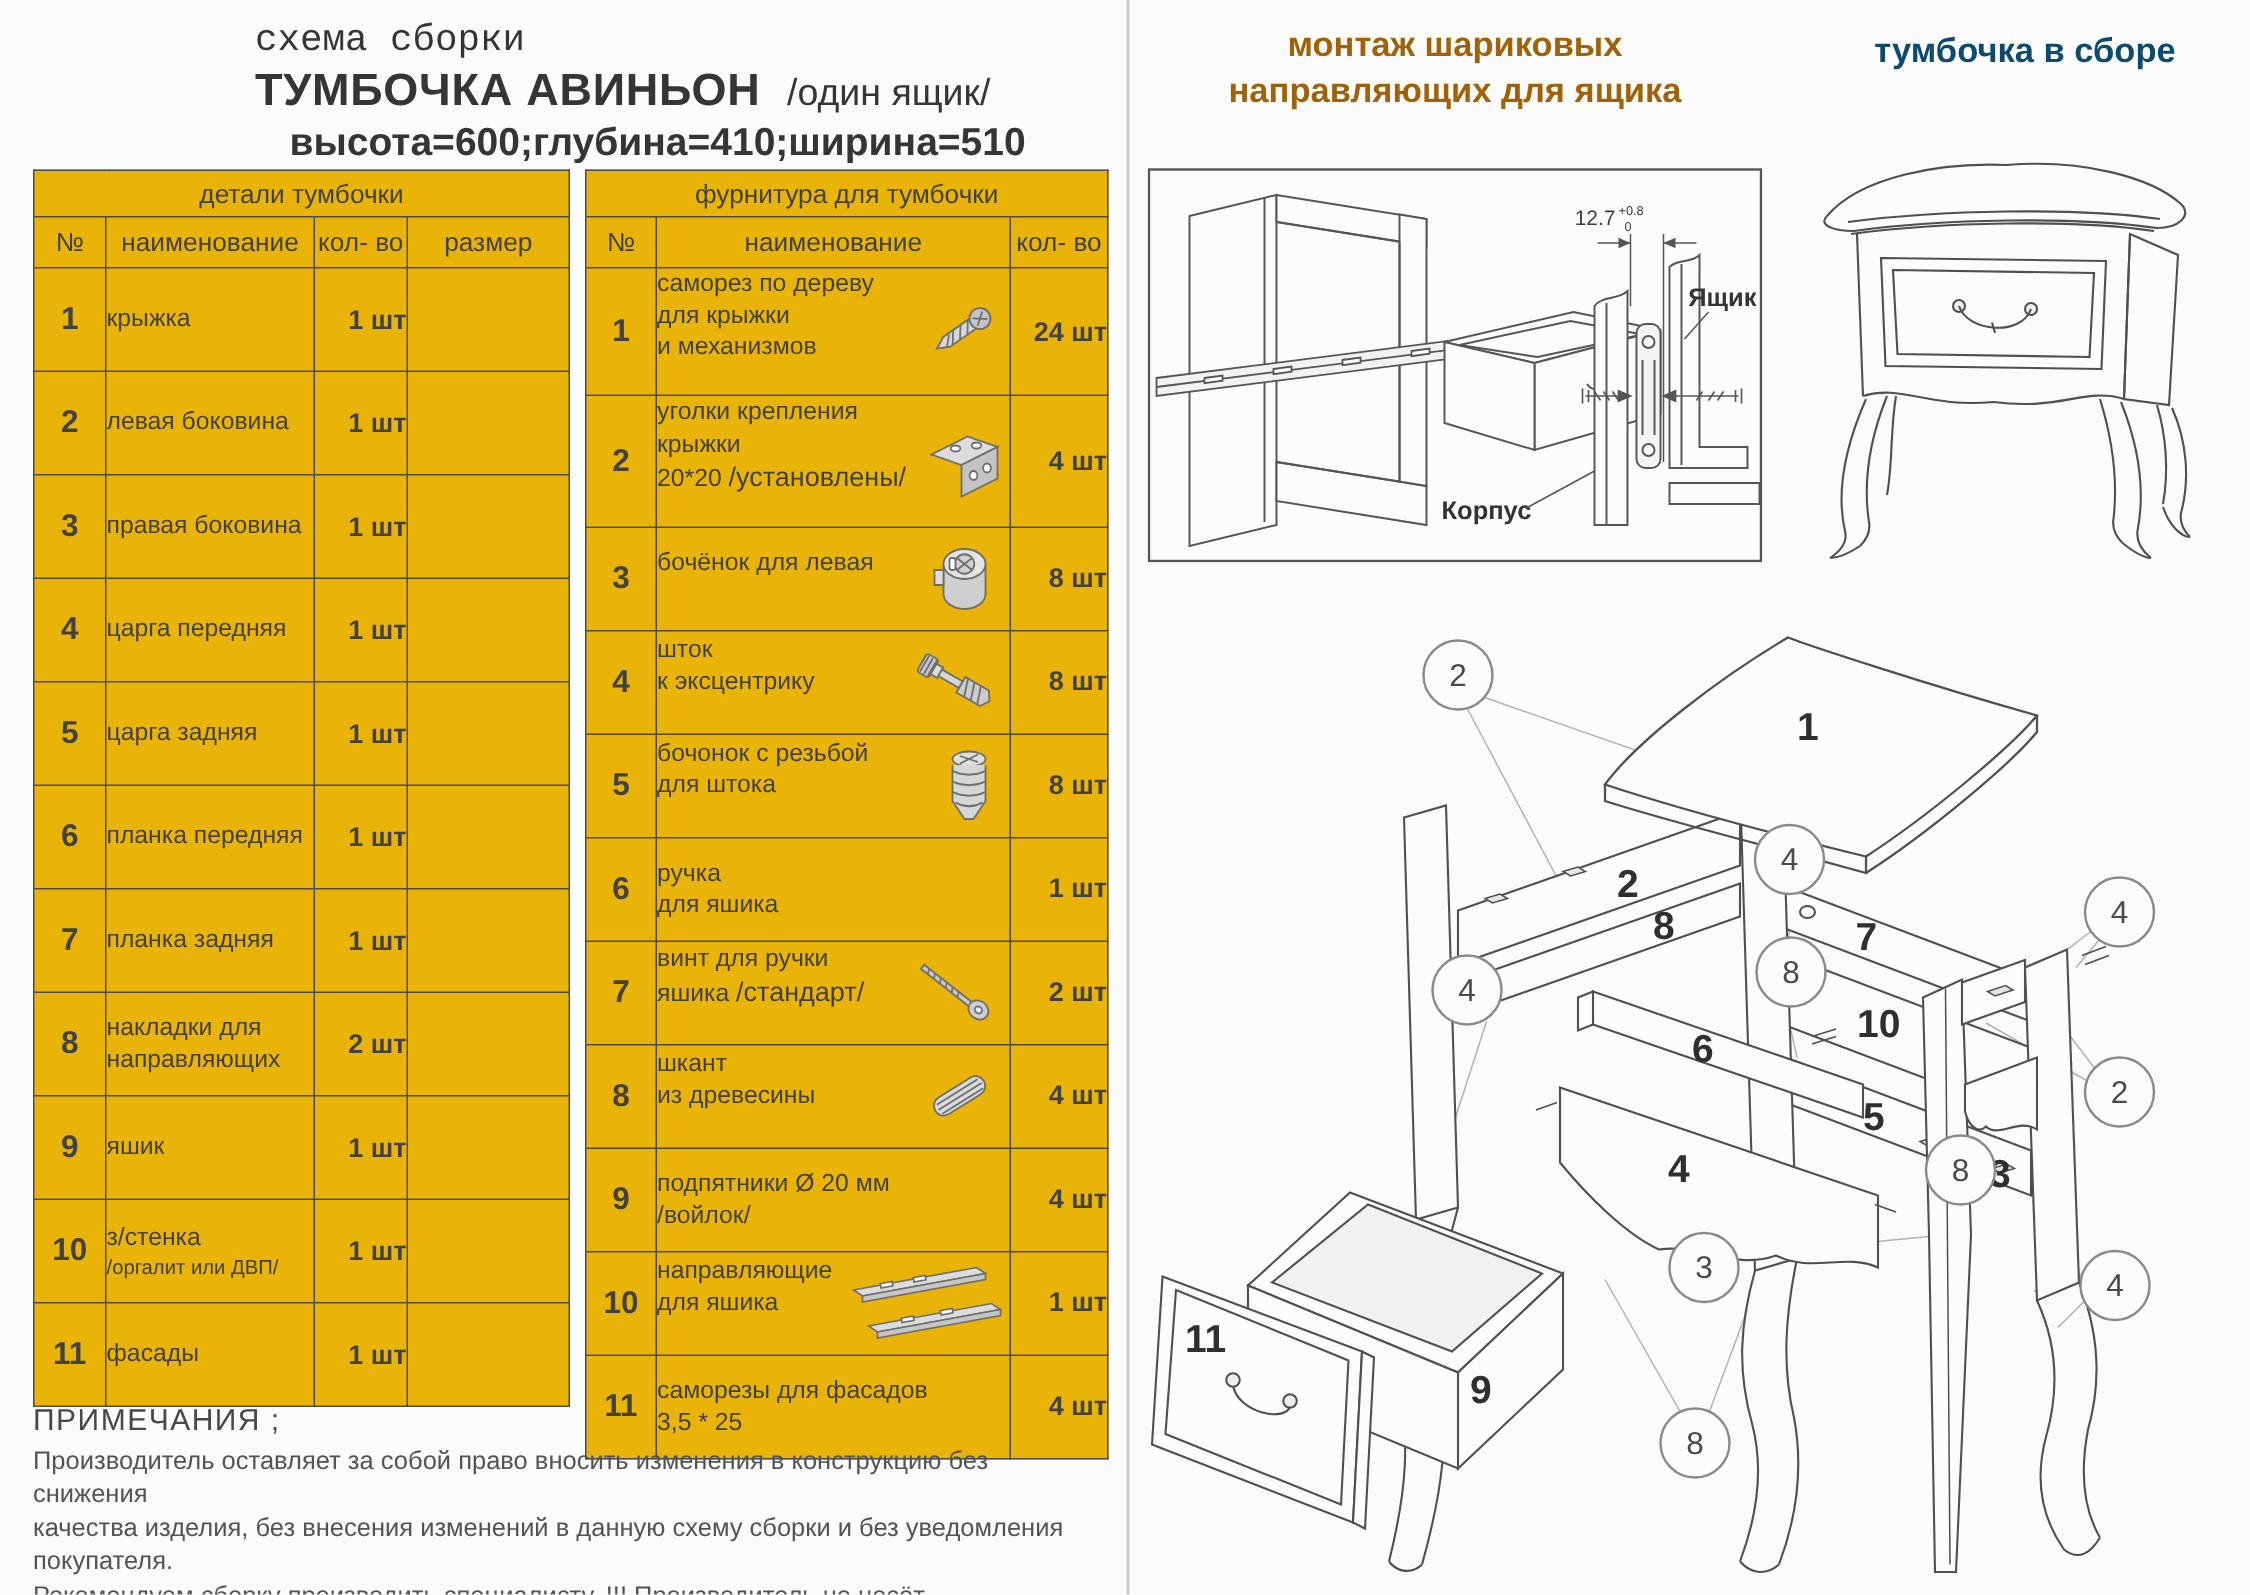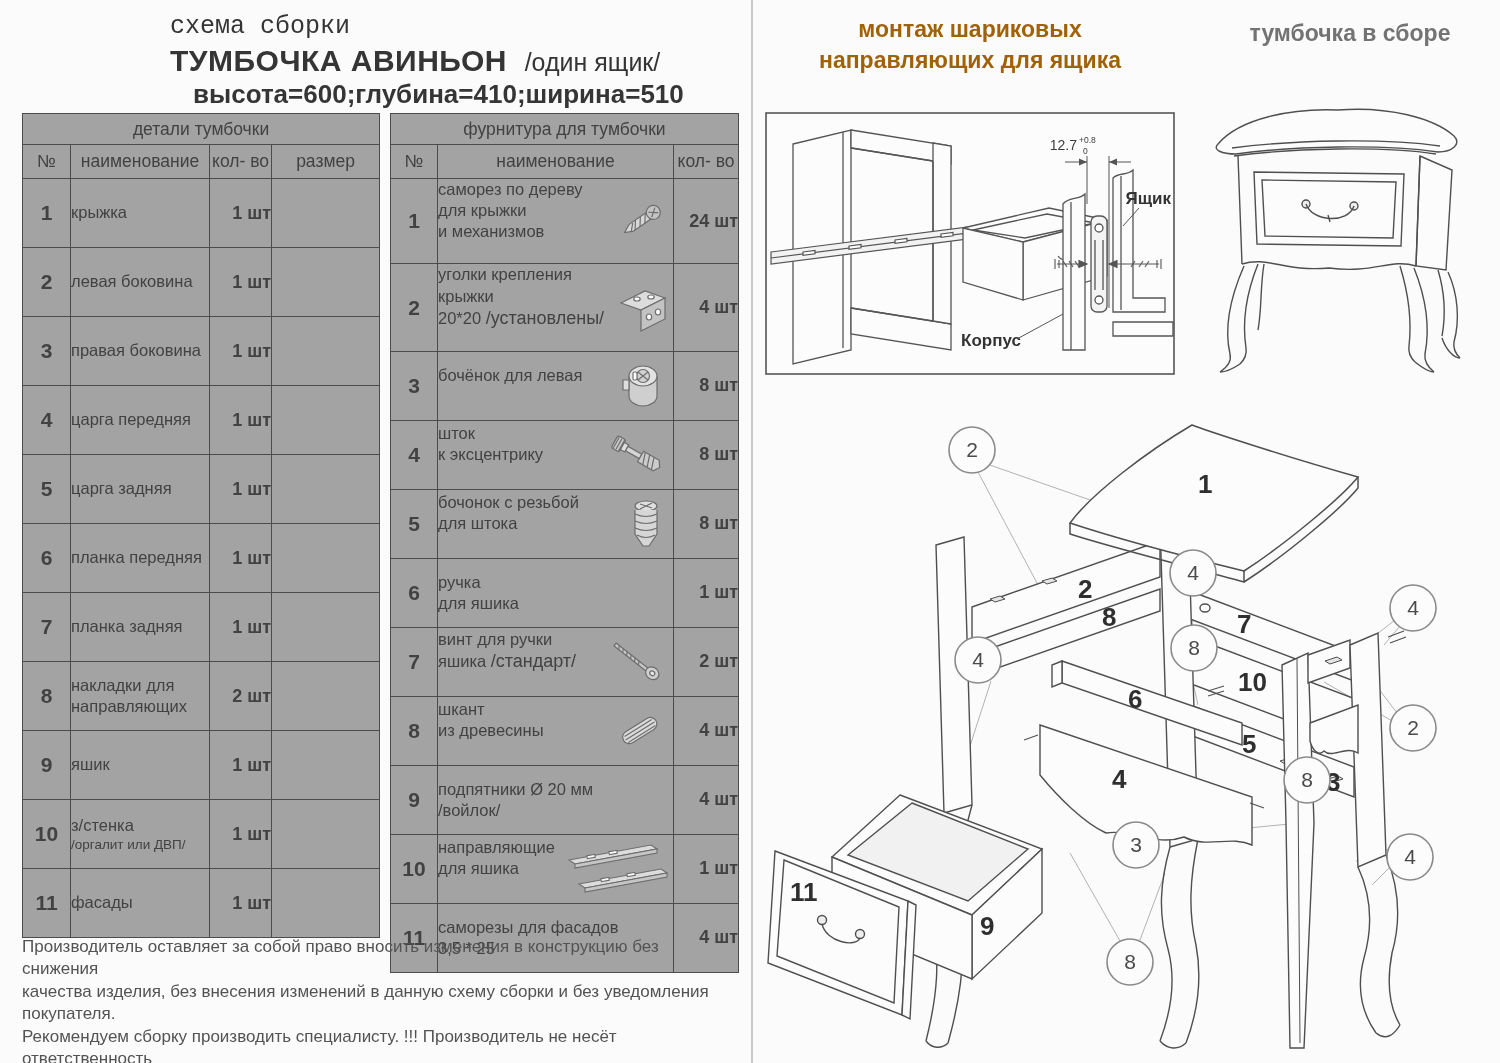--- a/index.html
+++ b/index.html
@@ -9,39 +9,39 @@
     font-family:"Liberation Sans", sans-serif;
   }
   .abs{position:absolute;}
   
   .main-title{left:170px;top:12px;line-height:1.22;color:#353535;}
   .mt1{font-size:25px;font-weight:500;font-family:Liberation Mono, monospace;}
   .mt2{font-size:30px;font-weight:700;letter-spacing:.5px;}
   .mt2 .sub{font-size:25px;font-weight:500;letter-spacing:0;}
   .mt3{font-size:26px;font-weight:700;margin-left:23px;}
   
-  table.tbl{border-collapse:collapse;table-layout:fixed;background:#a3a3a3;}
+  table.tbl{border-collapse:collapse;table-layout:fixed;background:#eab308;}
   .tbl td,.tbl th{border:1.6px solid #4c4c4c;padding:0;vertical-align:middle;color:#424242;}
   .tbl .ttl{height:30px;font-size:17.5px;font-weight:400;text-align:center;}
   .tbl .hdr{height:33px;font-size:17.5px;font-weight:400;text-align:center;}
   .tbl .r{height:69px;}
   .c-num{text-align:center;font-size:21px;font-weight:700;color:#333;}
   .c-name{font-size:16.5px;padding:2px 4px 2px 11px;white-space:pre-line;line-height:1.28;position:relative;}
   .c-qty{text-align:right;font-size:18px;font-weight:bold;}
   .note{font-size:18px;}
   .subnote{display:block;font-size:13.5px;}
   .hico{position:absolute;right:4px;top:50%;transform:translateY(-50%);}
   
   .notes{left:22px;top:936px;width:710px;color:#4c4c4c;}
   .notes h4{margin:0 0 4px 0;font-size:20px;font-weight:500;letter-spacing:1px;color:#474747;}
   .notes p{margin:0;font-size:17px;line-height:1.32;white-space:pre-line;font-weight:400;color:#535353;}
   
   .vdivider{left:751px;top:0;width:2px;height:1063px;background:#c9c9c9;}
   .montage-title{left:765px;top:14px;width:410px;text-align:center;font-size:23px;font-weight:700;line-height:1.35;white-space:pre-line;color:#a16207;}
-  .assembled-title{left:1200px;top:20px;width:300px;text-align:center;font-size:23px;font-weight:700;color:#737373;}
+  .assembled-title{left:1200px;top:20px;width:300px;text-align:center;font-size:23px;font-weight:700;color:#0c4a6e;}
   svg{display:block;}
   svg text{font-family:"Liberation Sans", sans-serif;}
   .lbl{font-size:26px;font-weight:700;fill:#2f2f2f;}
   .co-t{font-size:21px;fill:#4a4a4a;text-anchor:middle;}
   .dimt{font-size:14px;fill:#3c3c3c;}
   .dims{font-size:8.5px;fill:#3c3c3c;}
   .mlab{font-size:17px;font-weight:600;fill:#333;}
 </style>
 </head>
 <body>
@@ -298,20 +298,21 @@
   <tr class="r">
     <td class="c-num">11</td>
     <td class="c-name">саморезы для фасадов
 3,5 * 25</td>
     <td class="c-qty">4 шт</td>
   </tr>
 </tbody>
   </table>
 
 <div class="abs notes">
+  <h4>ПРИМЕЧАНИЯ ;</h4>
   <p>Производитель оставляет за собой право вносить изменения в конструкцию без снижения
 качества изделия, без внесения изменений в данную схему сборки и без уведомления покупателя.
 Рекомендуем сборку производить специалисту. !!! Производитель не несёт ответственность
 за некачественную сборку изделия !!!</p>
 </div>
 
 <div class="abs vdivider"></div>
 
 <div class="abs montage-title">монтаж шариковых
 направляющих для ящика</div>

